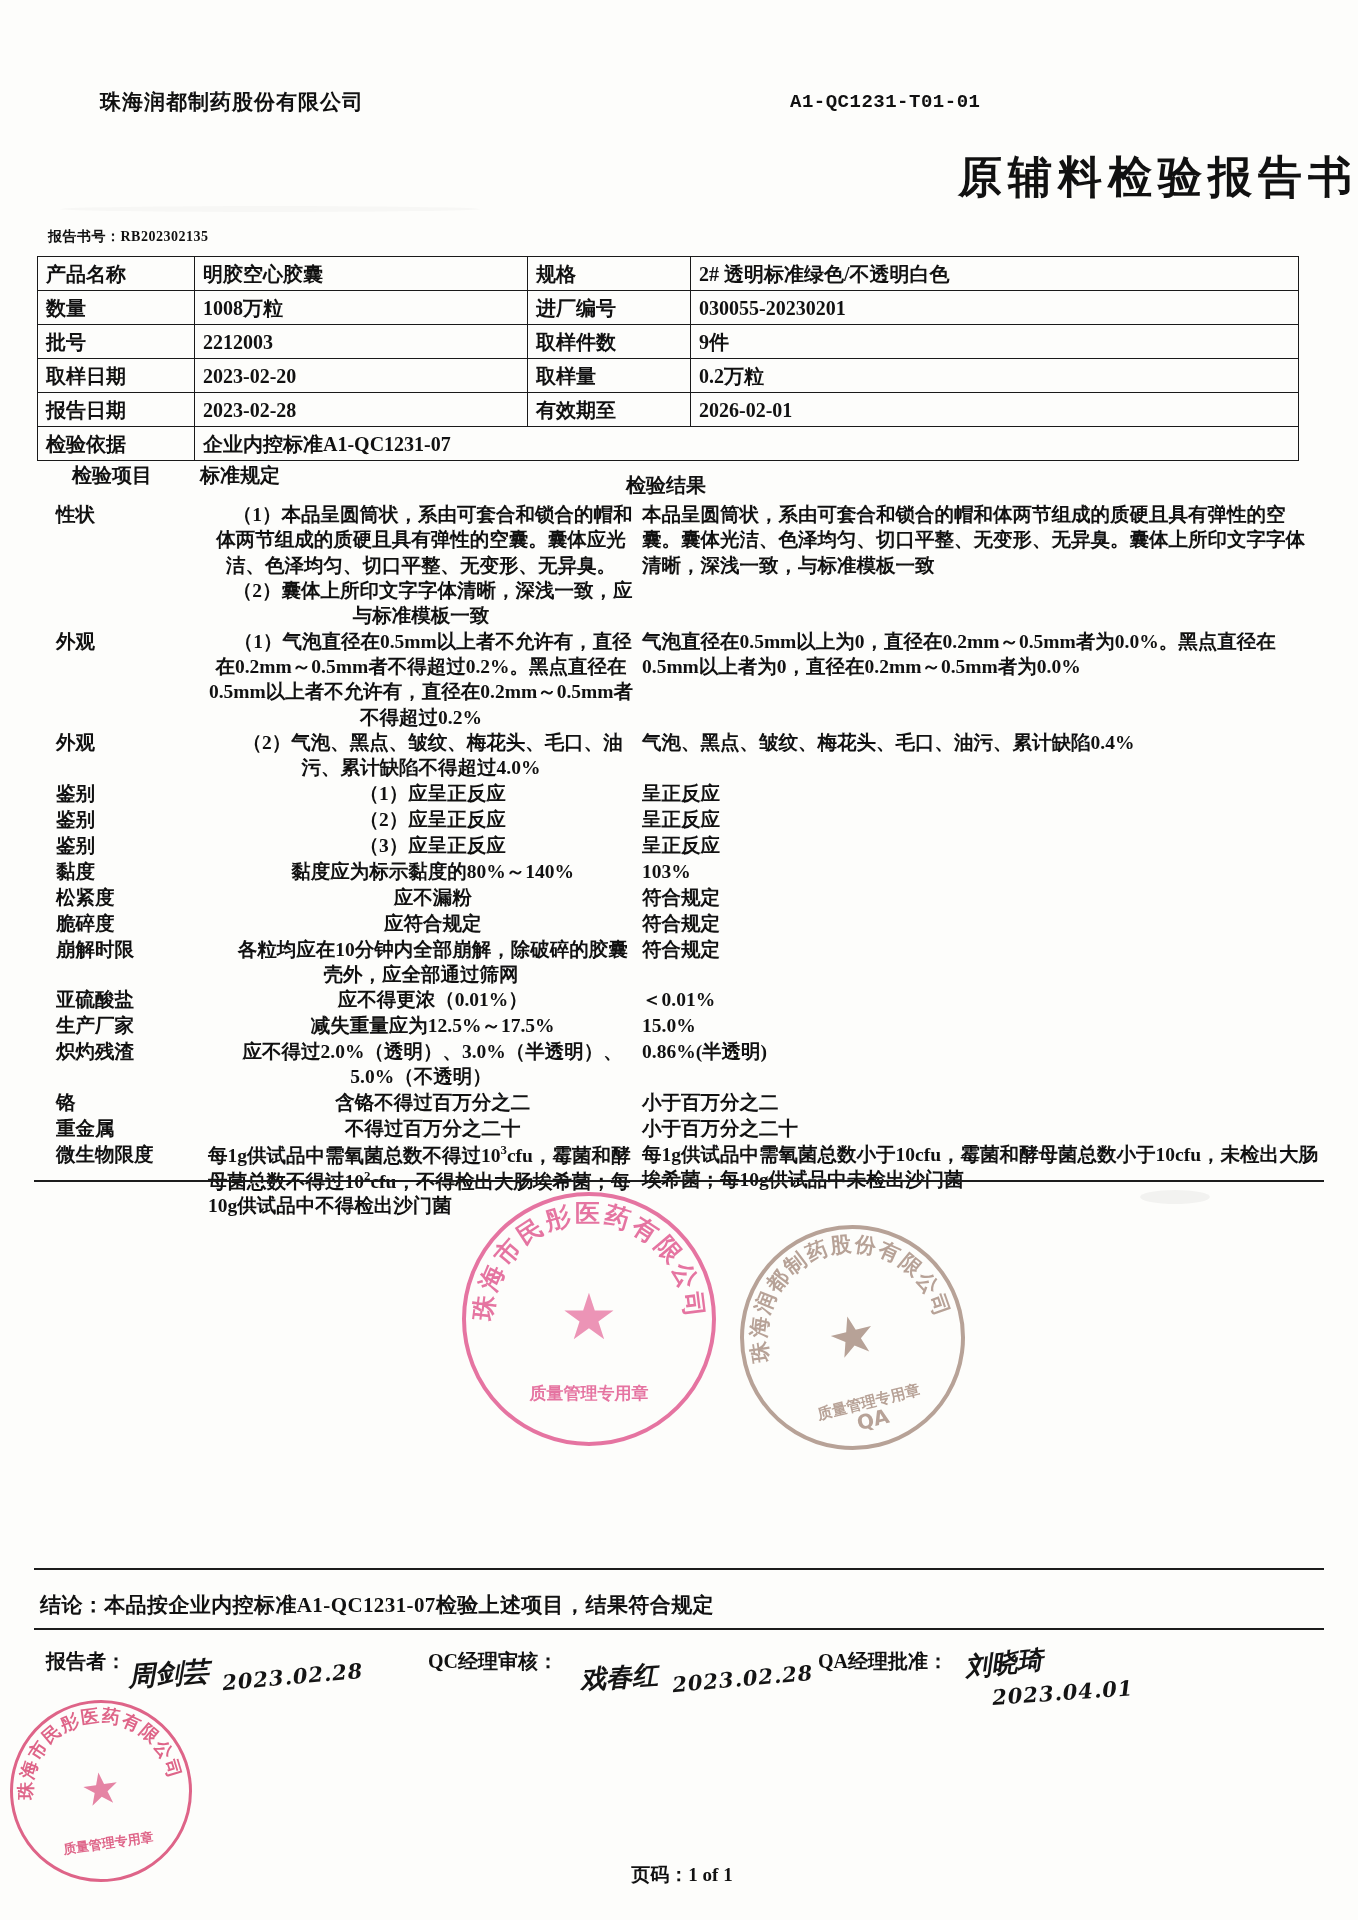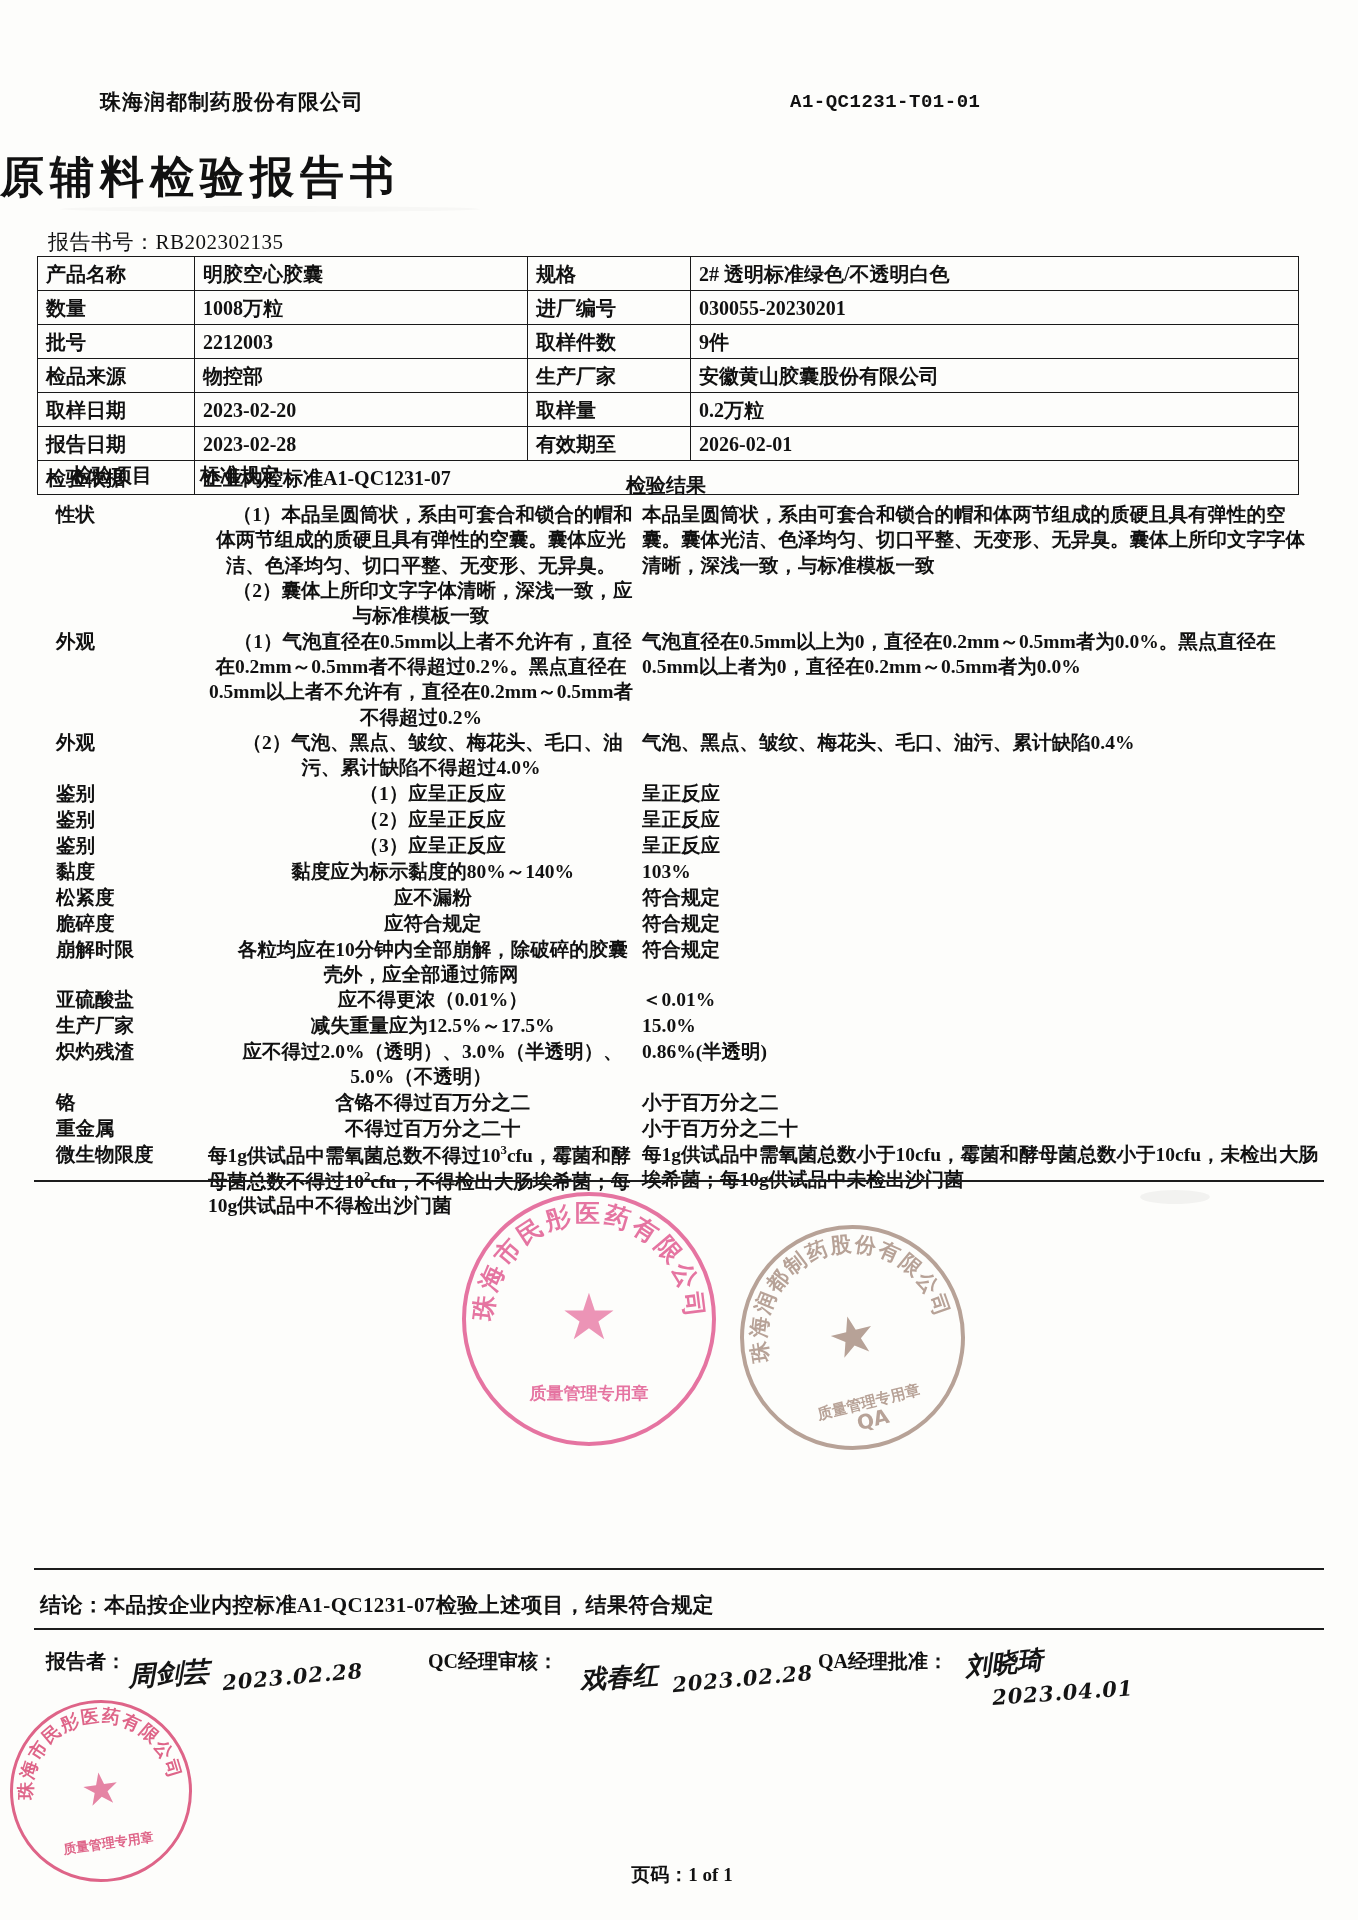--- a/index.html
+++ b/index.html
@@ -11,25 +11,25 @@
     position:relative;
     overflow:hidden;
   }
   .page{position:relative;width:1358px;height:1500px;}
 
   
   .hdr{position:absolute;top:88px;left:0;width:100%;height:40px;}
   .hdr .company{position:absolute;left:100px;top:0;font-size:21px;font-weight:bold;letter-spacing:1px;}
   .hdr .doccode{position:absolute;left:790px;top:3px;font-size:19px;font-family:"Liberation Mono","DejaVu Sans Mono",monospace;font-weight:bold;letter-spacing:0.5px;}
 
-  .doctitle{position:absolute;top:148px;left:0;width:100%;text-align:left;
+  .doctitle{position:absolute;top:148px;left:0;width:100%;text-align:right;
     font-size:44px;font-weight:bold;letter-spacing:6px;
     font-family:"DejaVu Sans","Liberation Sans",sans-serif;}
 
-  .reportno{position:absolute;left:48px;top:228px;font-size:21px;font-weight:normal;letter-spacing:0.5px;}
+  .reportno{position:absolute;left:48px;top:228px;font-size:14px;font-weight:bold;letter-spacing:0.5px;}
 
   
   .info{position:absolute;left:37px;top:256px;width:1262px;border-collapse:collapse;
         font-size:20px;font-weight:bold;}
   .info td{border:1.5px solid #1a1a1a;height:31px;padding:1px 8px;vertical-align:middle;line-height:1.1;}
   .info td.k{width:140px;}
   .info td.v{width:316px;}
   .info td.k2{width:146px;}
   .info td.v2{width:auto;}
 
@@ -124,26 +124,20 @@
         <td class="k">数量</td>
         <td class="v">1008万粒</td>
         <td class="k2">进厂编号</td>
         <td class="v2">030055-20230201</td>
       </tr>
       <tr>
         <td class="k">批号</td>
         <td class="v">2212003</td>
         <td class="k2">取样件数</td>
         <td class="v2">9件</td>
-      </tr>
-      <tr>
-        <td class="k">检品来源</td>
-        <td class="v">物控部</td>
-        <td class="k2">生产厂家</td>
-        <td class="v2">安徽黄山胶囊股份有限公司</td>
       </tr>
       <tr>
         <td class="k">取样日期</td>
         <td class="v">2023-02-20</td>
         <td class="k2">取样量</td>
         <td class="v2">0.2万粒</td>
       </tr>
       <tr>
         <td class="k">报告日期</td>
         <td class="v">2023-02-28</td>

